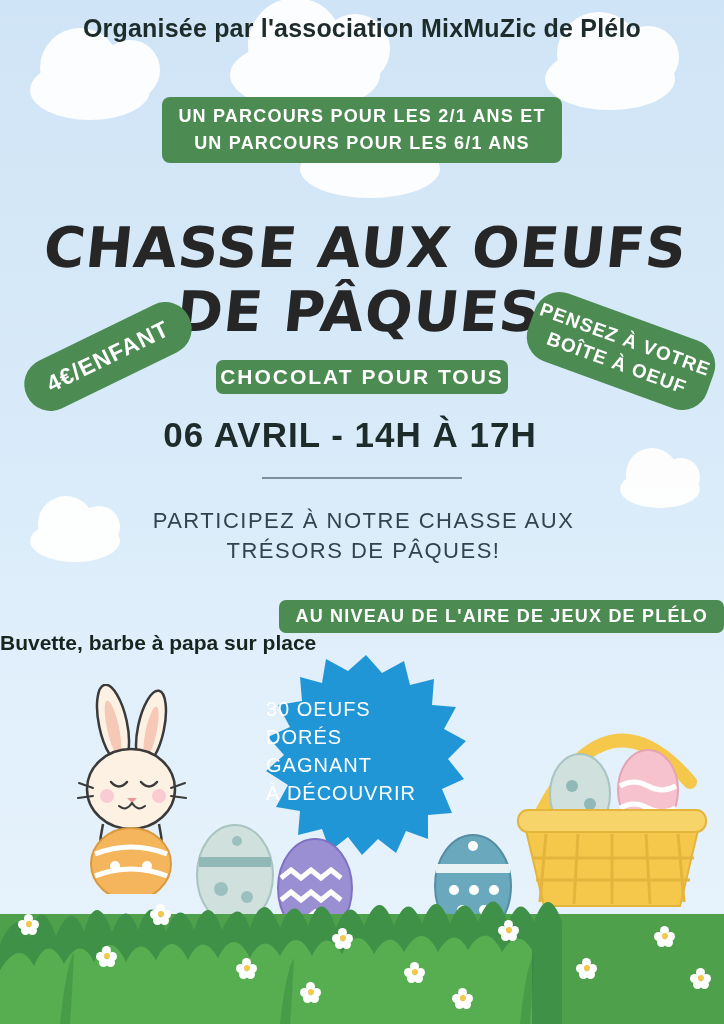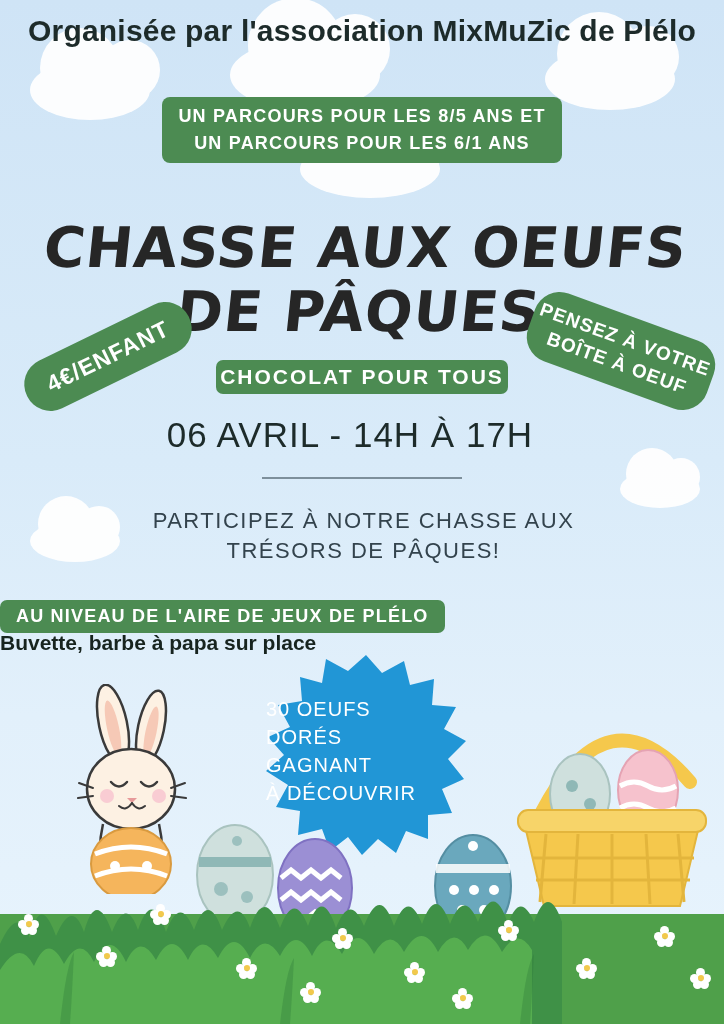--- a/index.html
+++ b/index.html
@@ -58,21 +58,21 @@
   .c6::before { width: 52px; height: 52px; left: 6px; top: -22px; }
   .c6::after  { width: 38px; height: 38px; left: 42px; top: -12px; }
 
   
   .organizer {
     position: absolute;
     top: 14px;
     left: 0;
     width: 724px;
     text-align: center;
-    font-size: 30px;
+    font-size: 25px;
     font-weight: bold;
     color: #1d2b2a;
     letter-spacing: .2px;
   }
 
   .pill {
     background: #4c8b52;
     color: #ffffff;
     border-radius: 7px;
     display: inline-block;
@@ -123,21 +123,21 @@
     letter-spacing: 2px;
   }
 
   .date {
     position: absolute;
     top: 415px;
     left: 0;
     width: 700px;
     text-align: center;
     color: #1d2b2a;
-    font-weight: normal;
+    font-weight: bold;
     font-size: 35px;
     letter-spacing: 1px;
   }
 
   .divider {
     position: absolute;
     top: 477px;
     left: 262px;
     width: 200px;
     height: 2px;
@@ -154,21 +154,21 @@
     font-size: 22px;
     line-height: 30px;
     letter-spacing: 1.5px;
   }
 
   .location {
     position: absolute;
     top: 600px;
     left: 0;
     width: 724px;
-    text-align: left;
+    text-align: right;
     border-radius: 10px;
   }
   .location .pill {
     font-size: 18px;
     padding: 6px 16px;
     letter-spacing: 1.2px;
   }
 
   .buvette {
     position: absolute;
@@ -287,21 +287,21 @@
   <div class="cloud c2"></div>
   <div class="cloud c3"></div>
   <div class="cloud c4"></div>
   <div class="cloud c5"></div>
   <div class="cloud c6"></div>
 
   <div class="organizer">Organisée par l'association MixMuZic de Plélo</div>
 
   <div class="parcours">
     <span class="pill">
-      <span>UN PARCOURS POUR LES 8/5 ANS ET</span><br>
+      <span>UN PARCOURS POUR LES 2/1 ANS ET</span><br>
       <span>UN PARCOURS POUR LES 6/1 ANS</span>
     </span>
   </div>
 
   <div class="title">
     <div>CHASSE AUX OEUFS</div>
     <div>DE PÂQUES</div>
   </div>
 
   <div class="chocolat">

